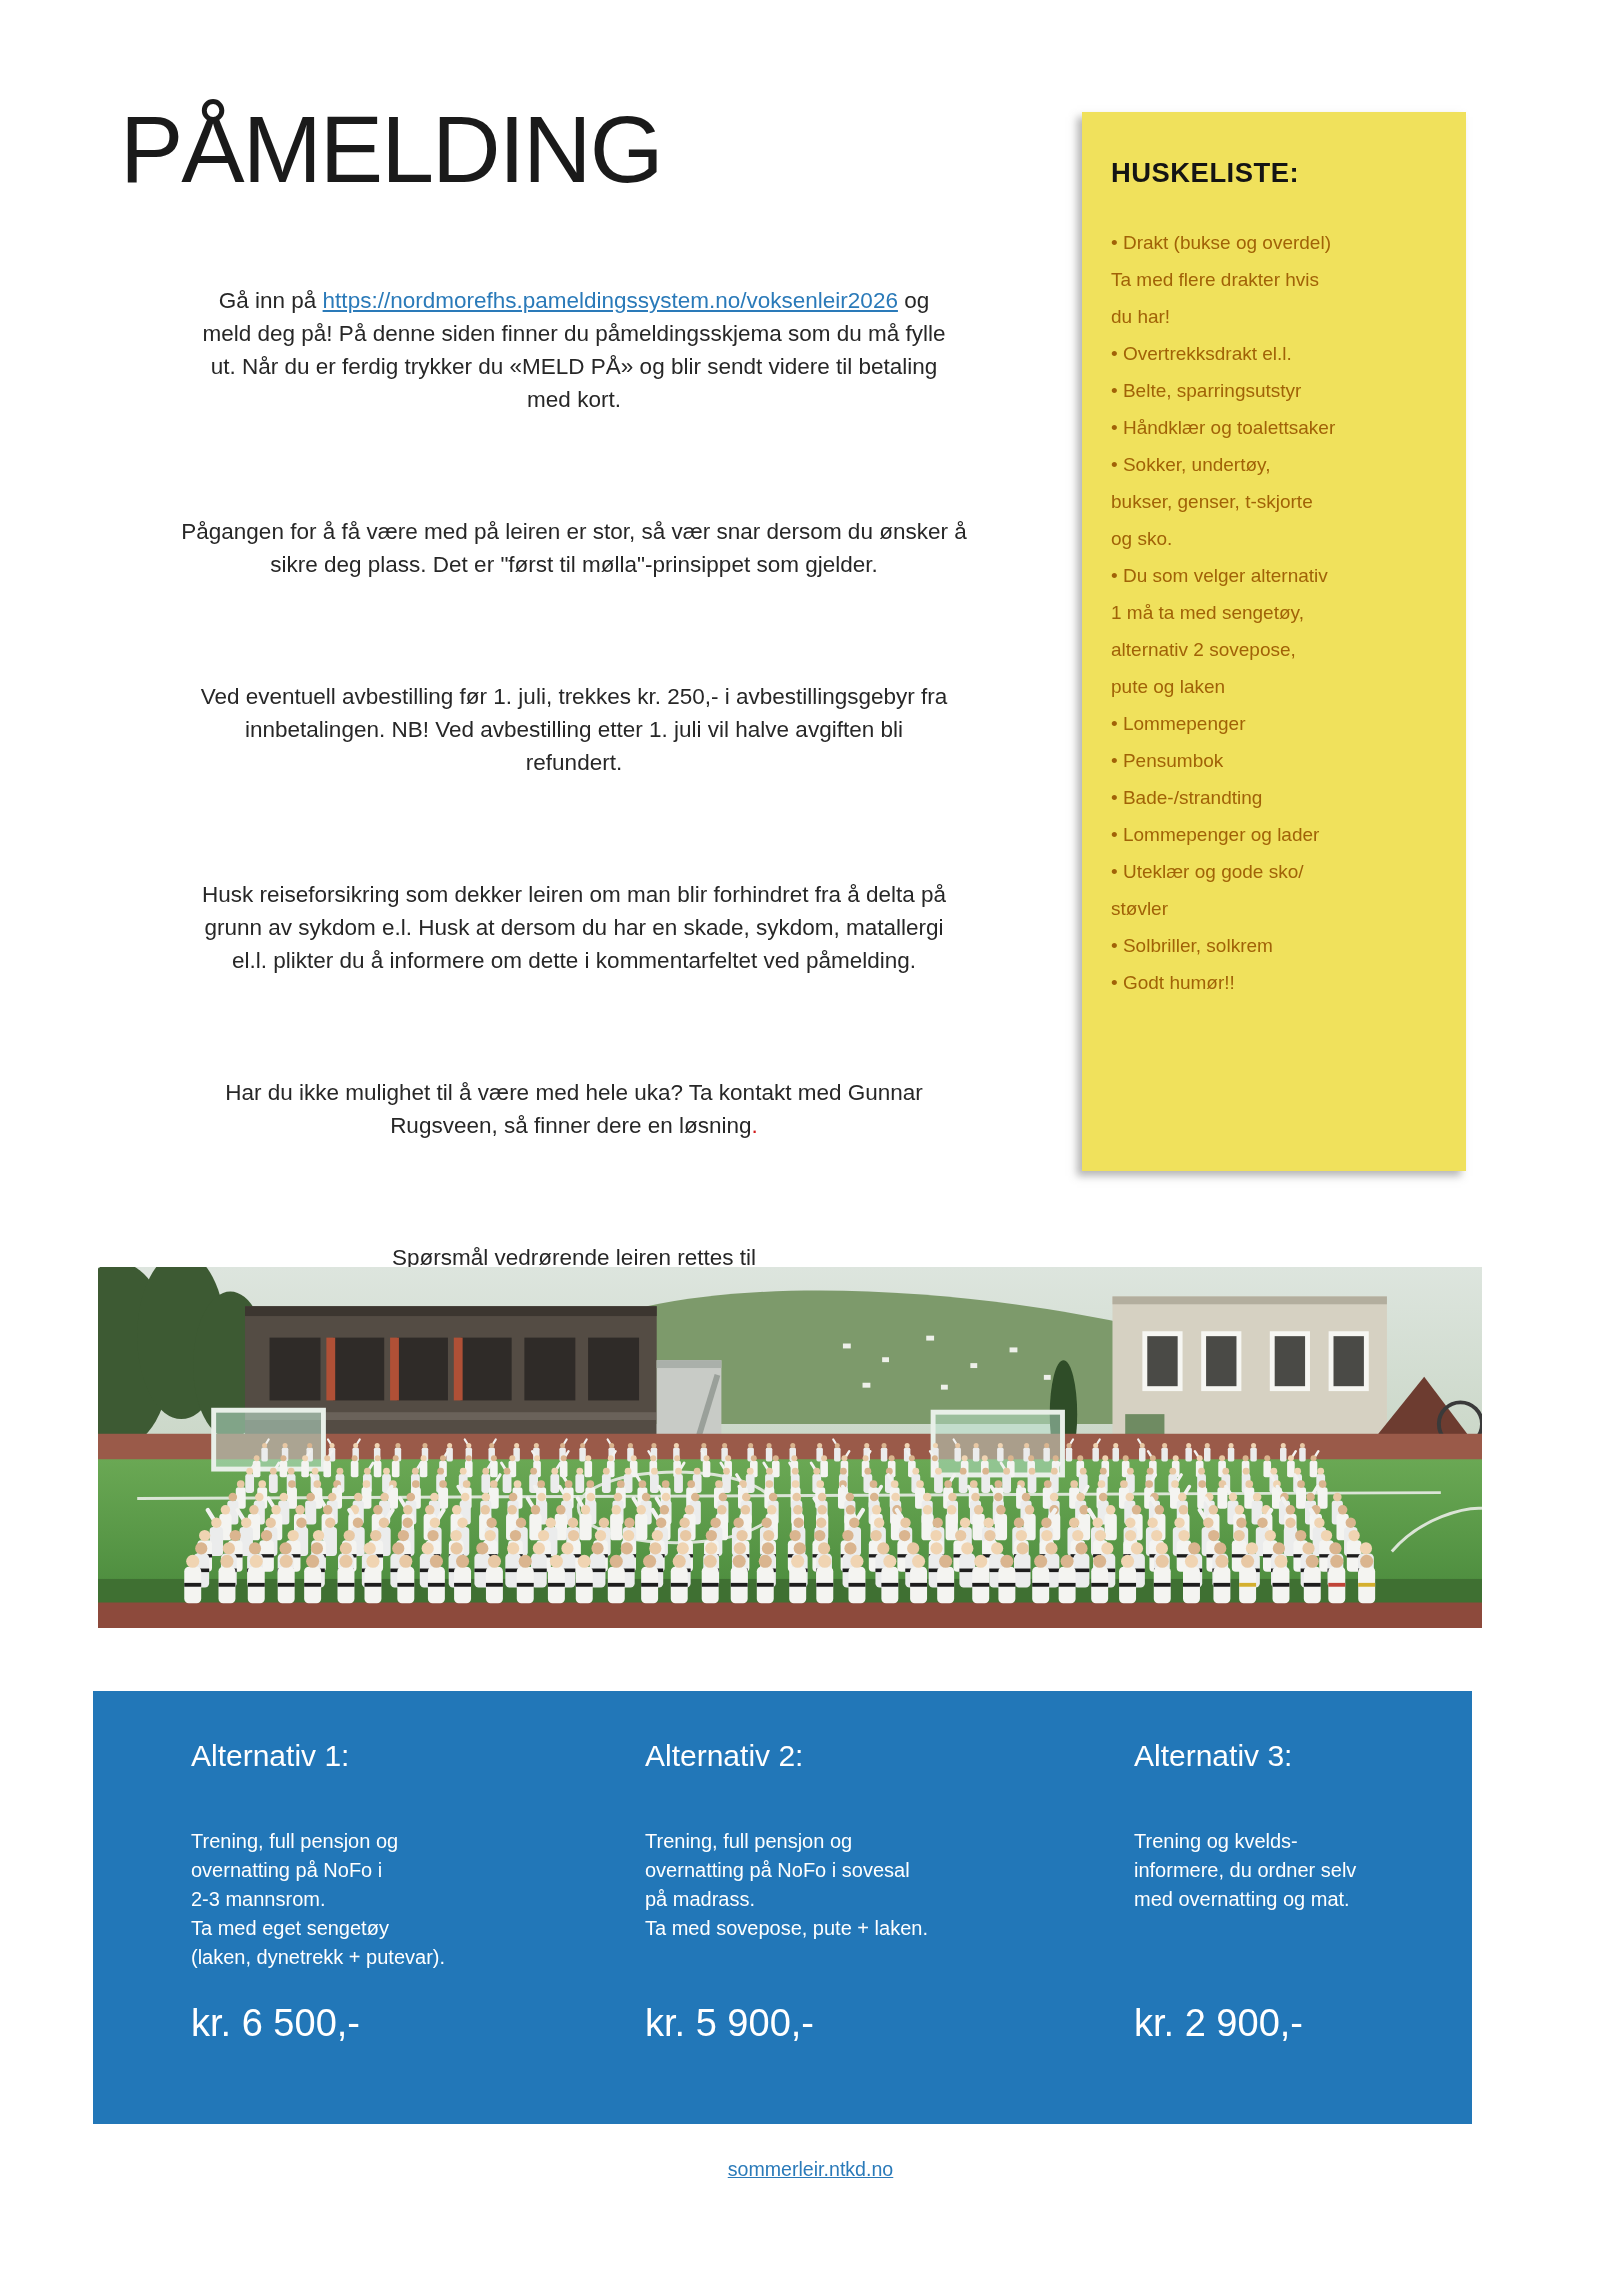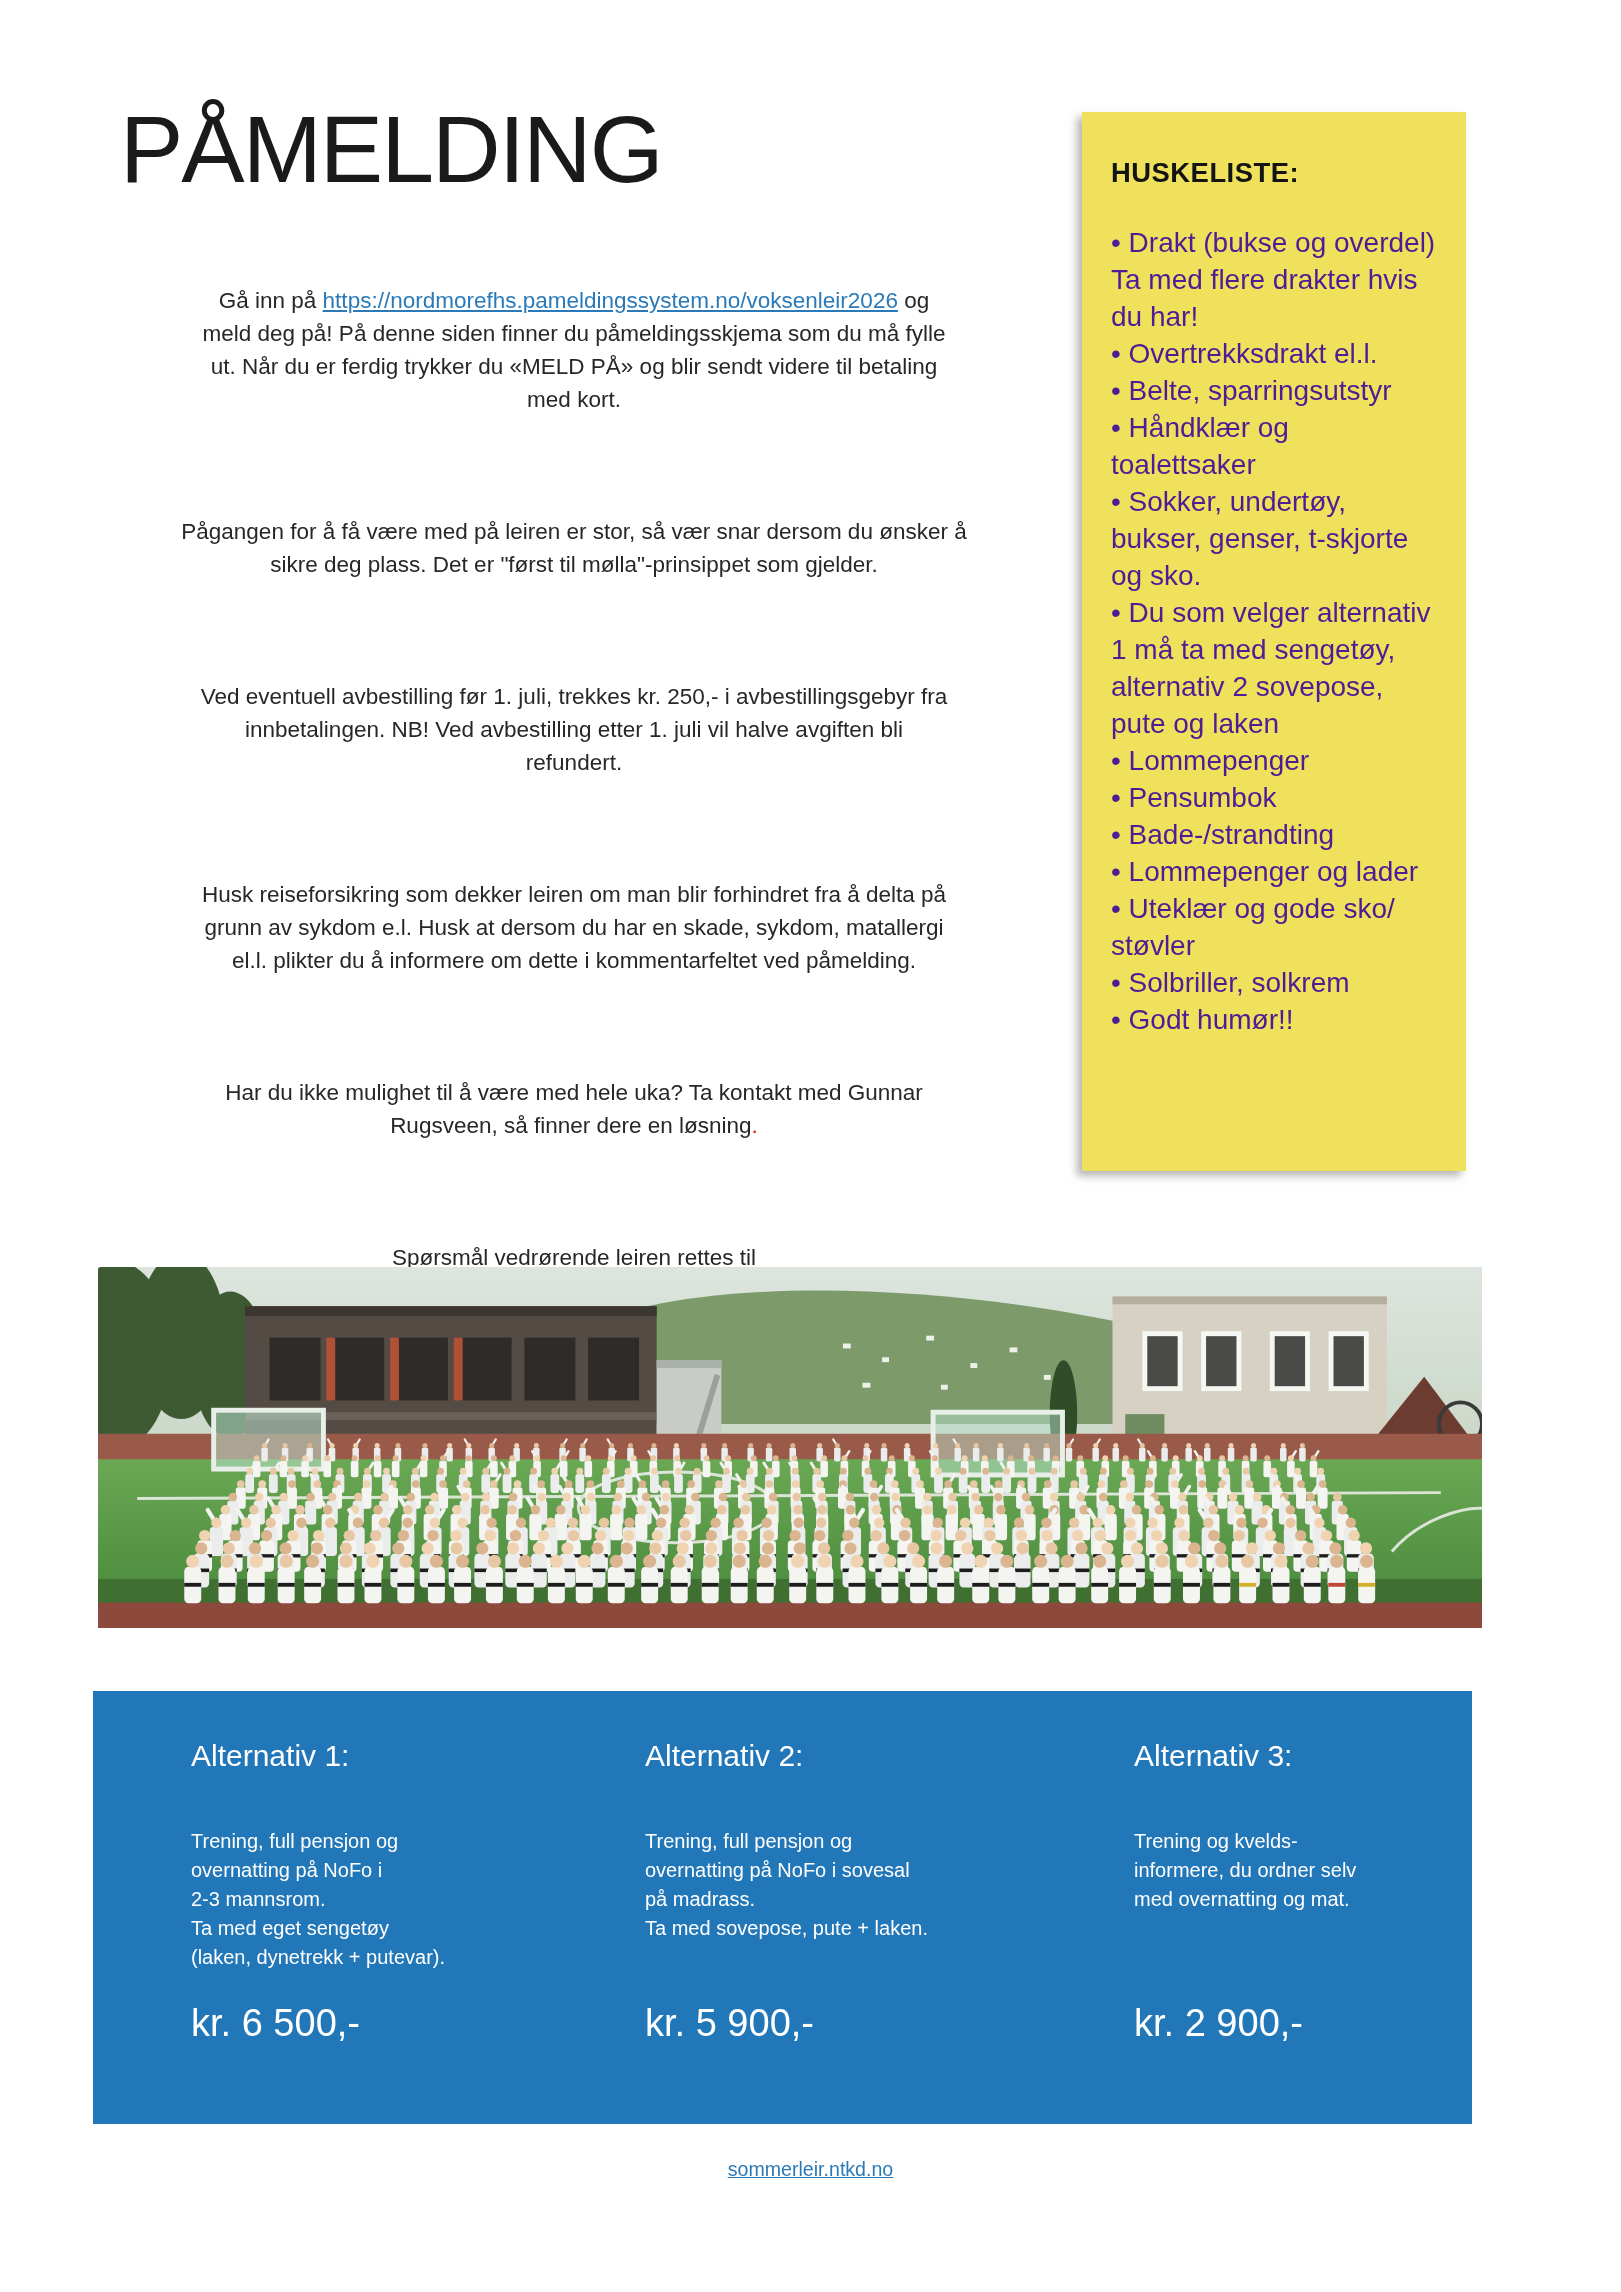--- a/index.html
+++ b/index.html
@@ -14,21 +14,21 @@
   .para{margin:0 0 33px 0;text-align:center;}
   .link{color:#2a7ab9;text-decoration:underline;cursor:pointer;}
   .red{color:#d11a1a;}
   .closing{margin-top:45px;font-size:28px;line-height:40px;color:#1f1f1f;}
 
   .note{position:absolute;left:1082px;top:112px;width:384px;height:1059px;
         background:#f0e15c;box-shadow:-4.9px 4.9px 7.8px rgba(110,110,110,0.5);
         padding:41px 29px;box-sizing:border-box;}
   .note-title{font-size:27.4px;font-weight:bold;color:#141414;margin:4px 0 35px 0;
               letter-spacing:0.5px;}
-  .hl-item{font-size:28px;line-height:37px;color:#4c1d95;white-space:pre-line;}
+  .hl-item{font-size:19px;line-height:37px;color:#a16207;white-space:pre-line;}
 
   .photo{position:absolute;left:98px;top:1267px;width:1384px;height:361px;}
   .photo svg{display:block;width:100%;height:100%;}
 
   .band{position:absolute;left:93px;top:1691px;width:1379px;height:433px;
         background:#2277b8;color:#ffffff;}
   .alt{position:absolute;top:1px;height:100%;width:421px;}
   .alt-title{position:absolute;top:47px;font-size:30px;white-space:pre-line;}
   .alt-desc{position:absolute;top:135px;font-size:20px;line-height:29px;white-space:pre-line;}
   .alt-price{position:absolute;top:310px;font-size:38px;}

